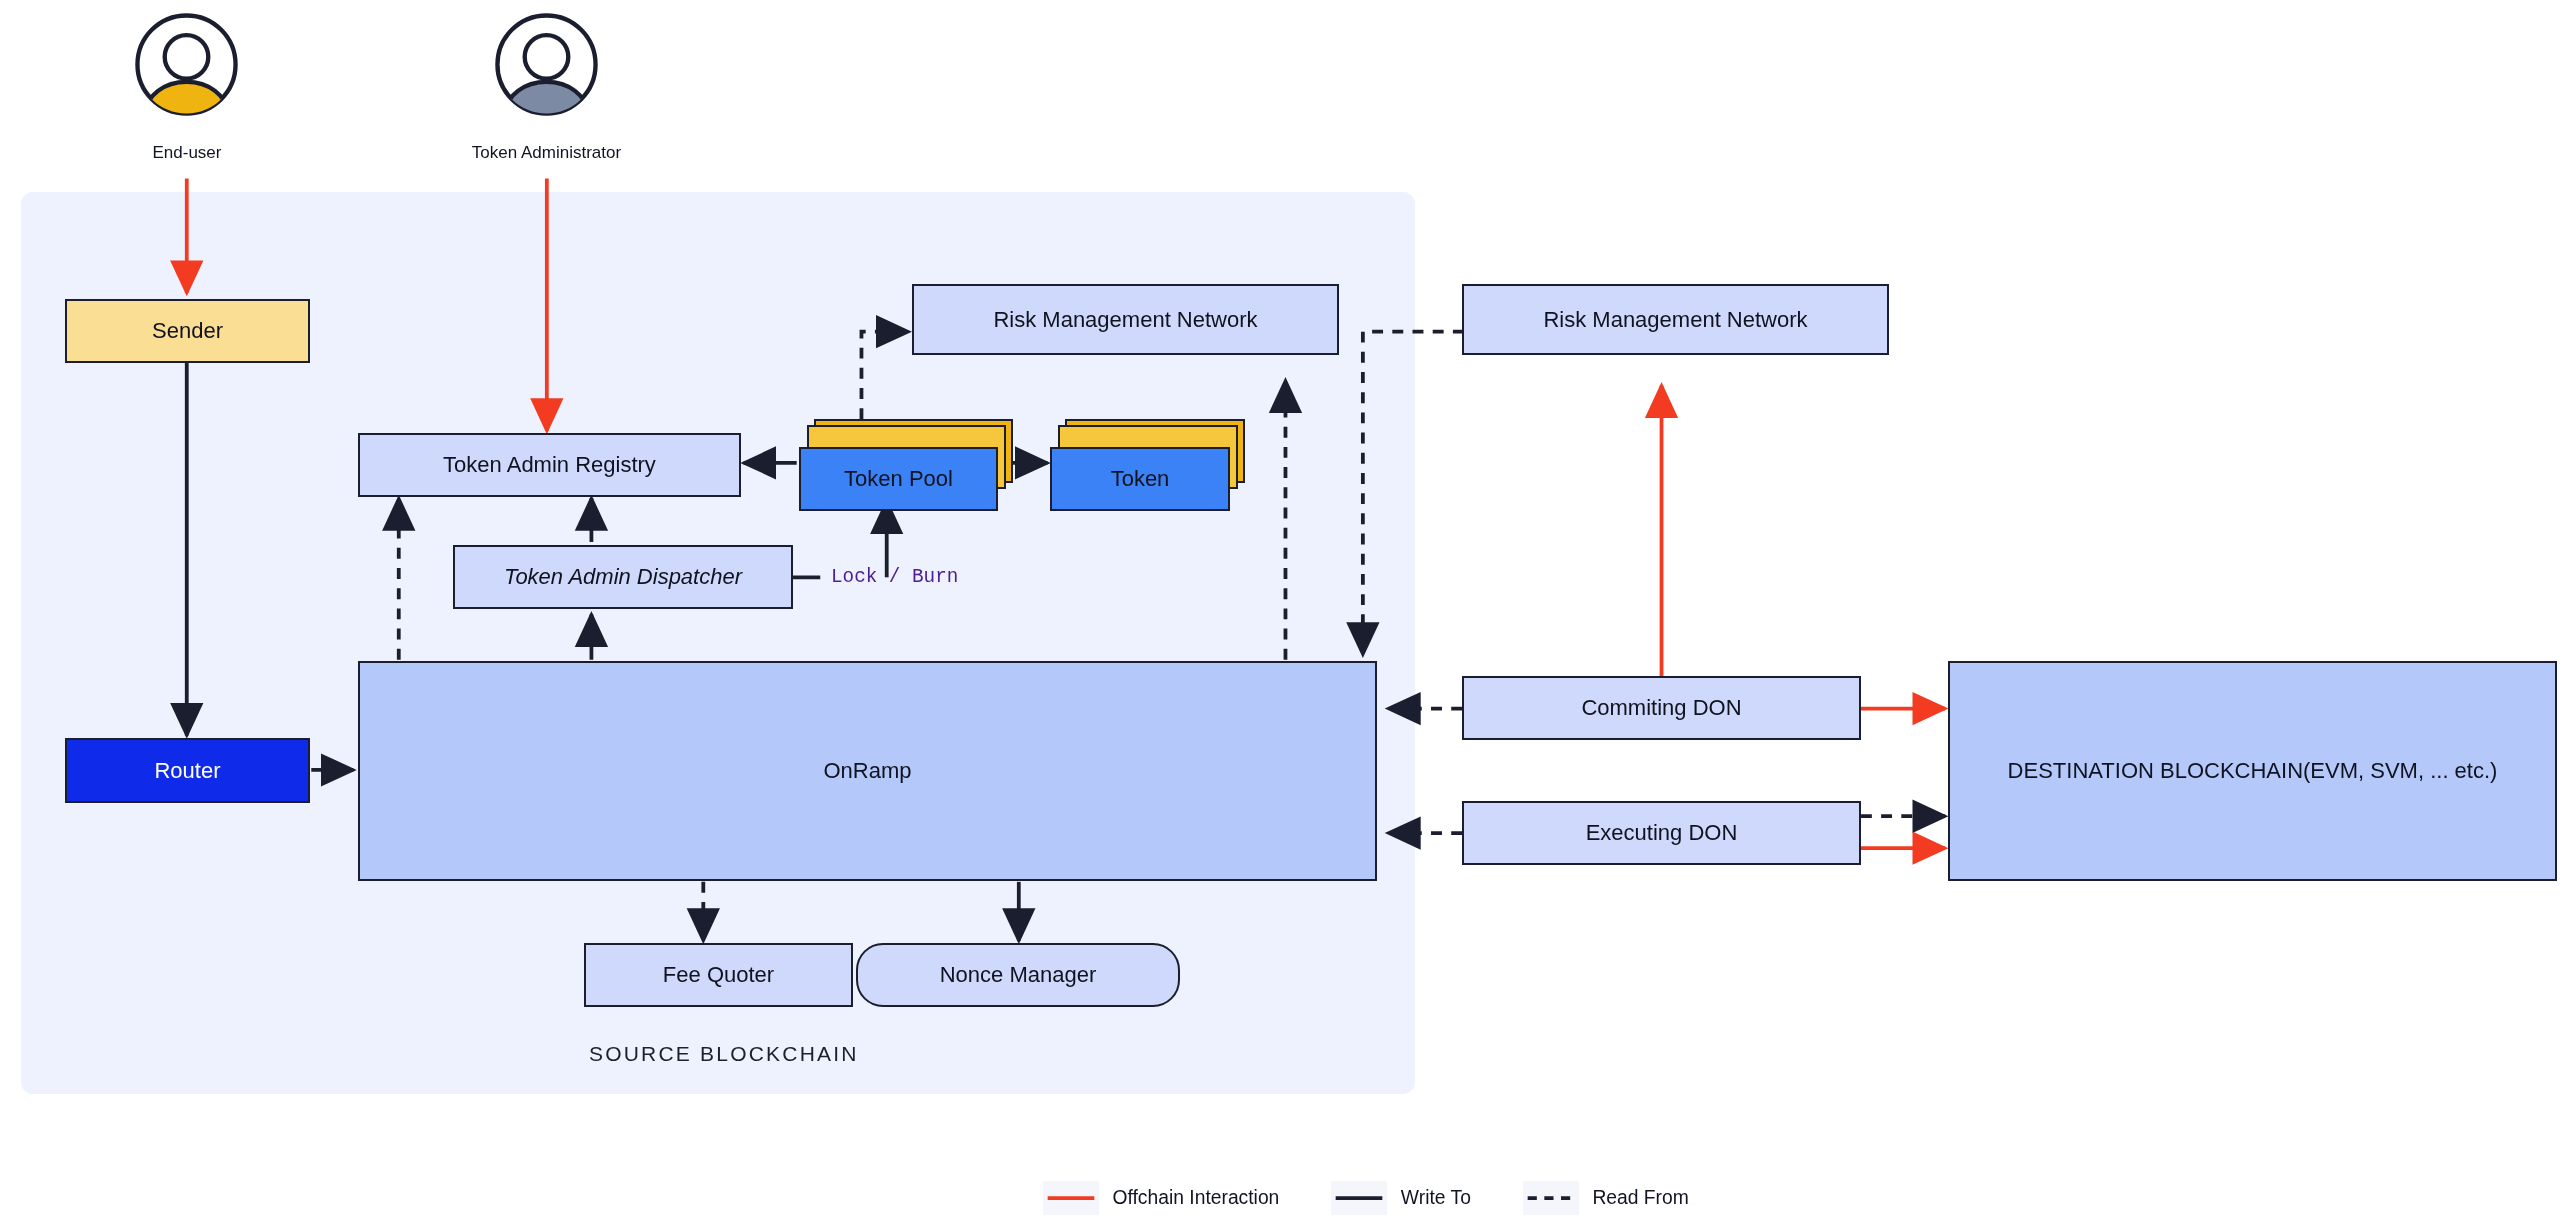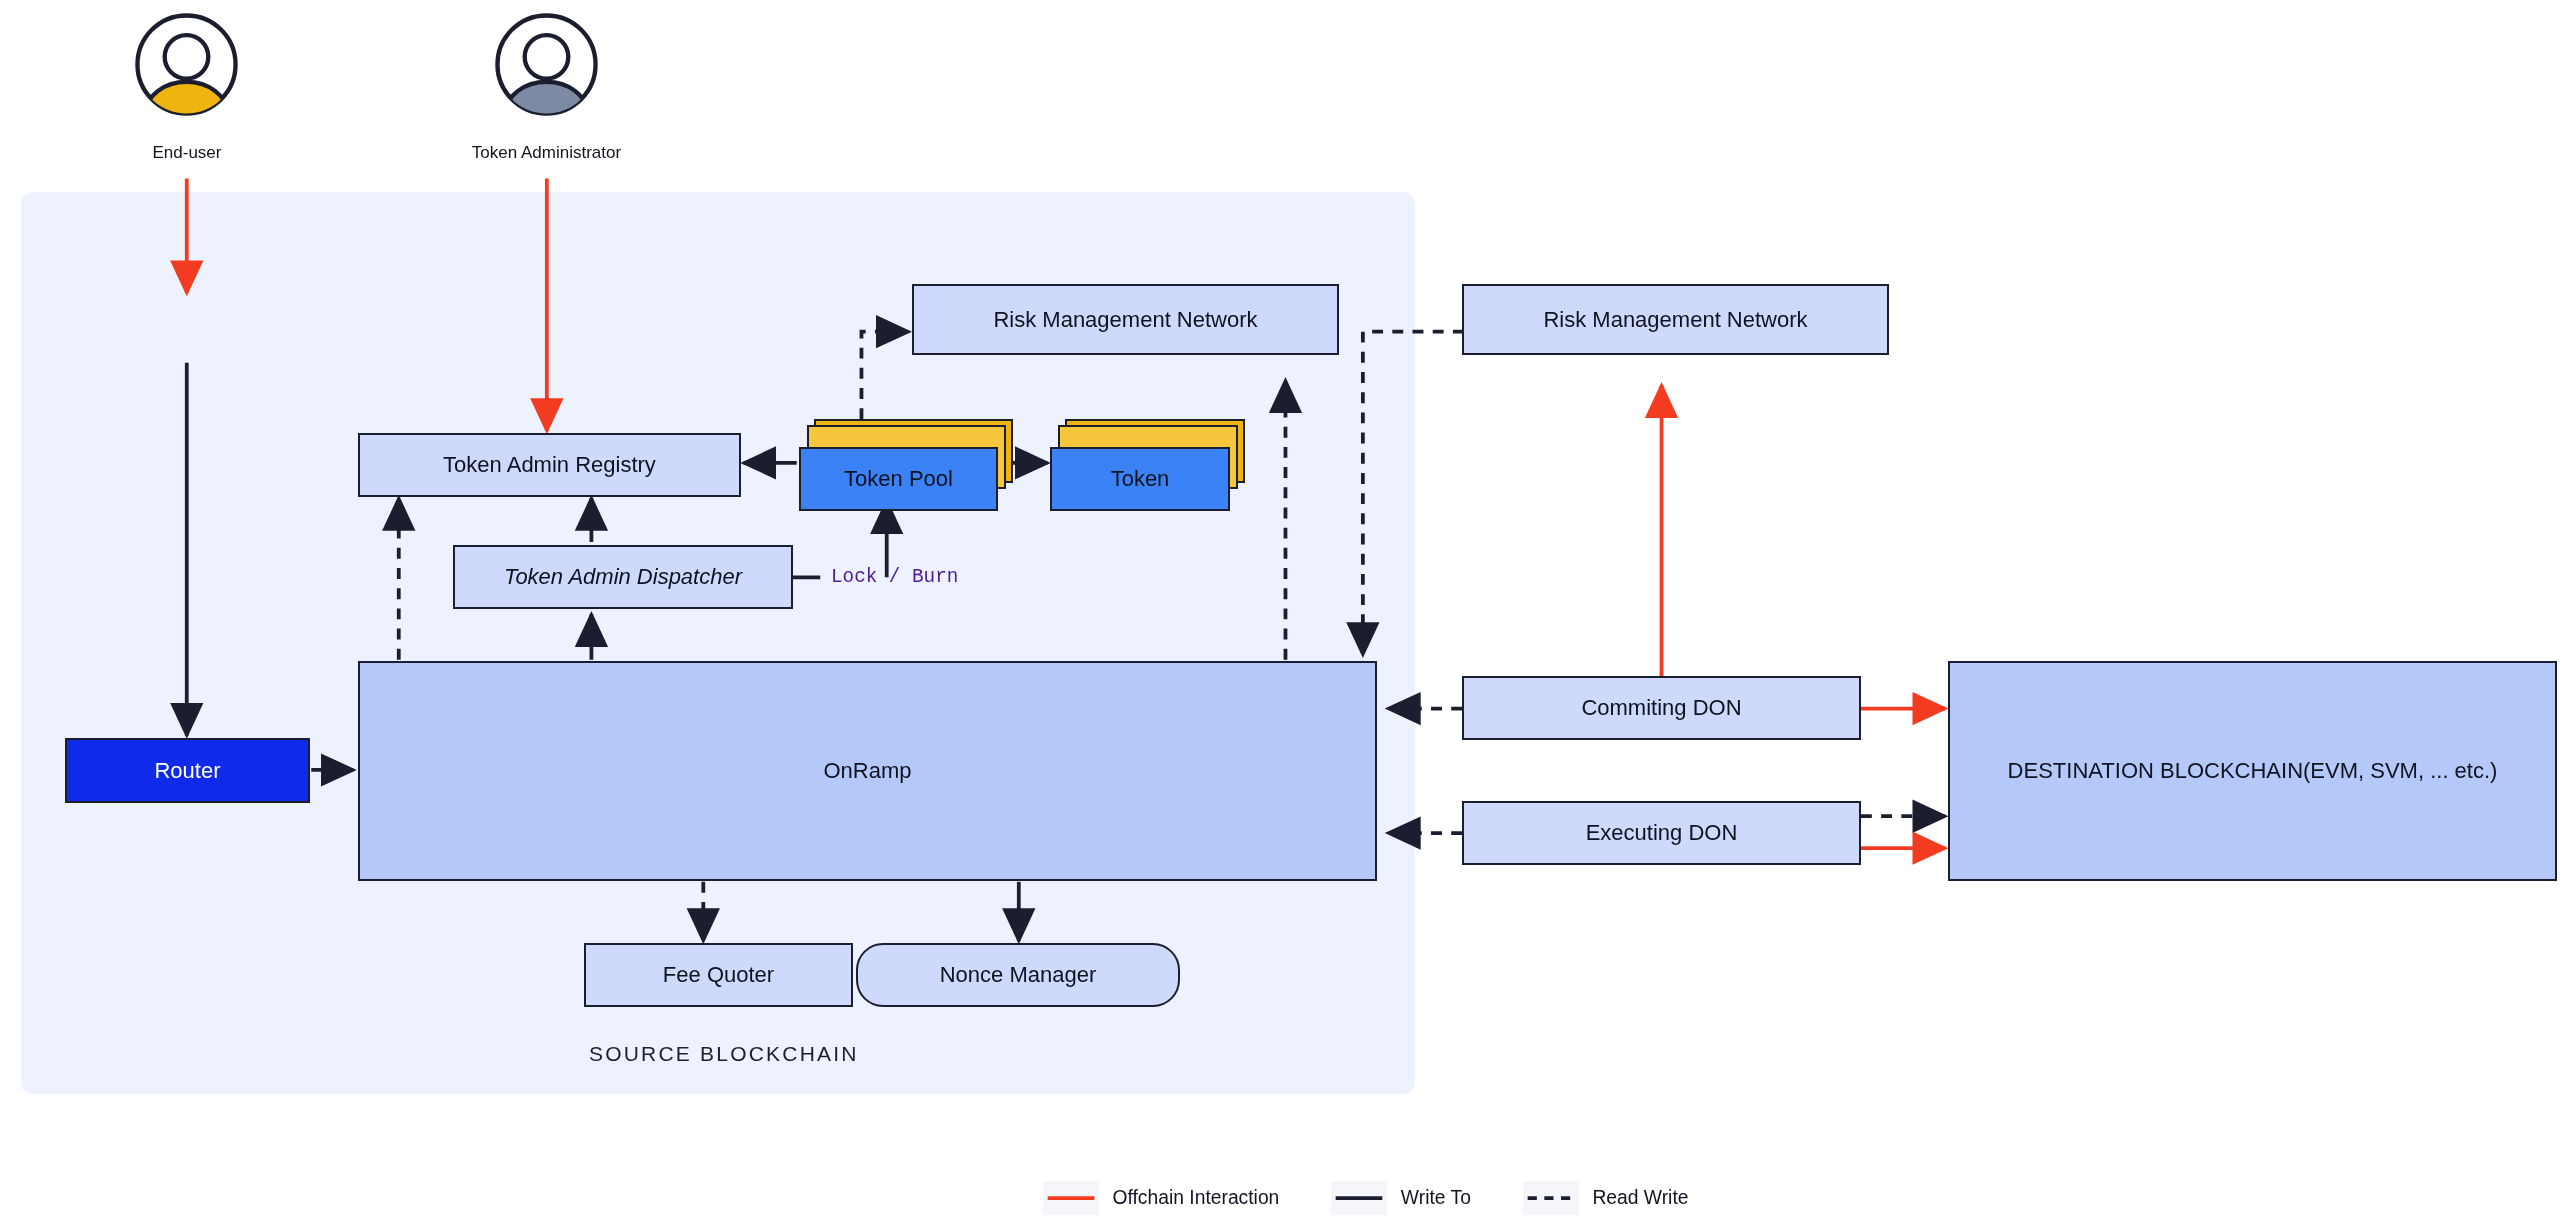--- a/index.html
+++ b/index.html
@@ -121,20 +121,21 @@
         </clipPath>
       <circle cx="50" cy="50" r="45" fill="#ffffff" stroke="#1A1E2E" stroke-width="4"></circle>
       <g clip-path="url(#clip-ta)">
         <ellipse cx="50" cy="94" rx="37" ry="28" fill="#7D8AA3" stroke="#1A1E2E" stroke-width="4"></ellipse>
       </g>
       <circle cx="50" cy="43" r="20" fill="#ffffff" stroke="#1A1E2E" stroke-width="4"></circle>
     </svg>
   </div>
   <div class="caption" style="left:437px;top:143px;width:219px;">Token Administrator</div>
 
+  <div class="node yellow" style="left:65px;top:299px;width:245px;height:64px;">Sender</div>
 
   <div class="node router" style="left:65px;top:738px;width:245px;height:65px;">Router</div>
 
   <div class="node blue" style="left:358px;top:433px;width:383px;height:64px;">Token Admin Registry</div>
 
   <div class="node blue" style="left:453px;top:545px;width:340px;height:64px;font-style:italic;">Token Admin Dispatcher</div>
 
   <div class="stack" style="left:799px;top:431px;width:199px;height:64px;">
     <div class="sh sh1" style="width:199px;height:64px;"></div>
     <div class="sh sh2" style="width:199px;height:64px;"></div>
@@ -186,18 +187,18 @@
           </svg>
       </span>
       <span class="legend-text">Write To</span>
     </div>
     <div class="legend-item">
       <span class="legend-swatch">
         <svg width="50" height="8.4" viewBox="0 0 60 10">
             <line x1="2" y1="5" x2="58" y2="5" stroke="#1A1E2E" stroke-width="4.5" stroke-dasharray="11 9"></line>
           </svg>
       </span>
-      <span class="legend-text">Read Write</span>
+      <span class="legend-text">Read From</span>
     </div>
   </div>
 
 </div>
 
 
 </body></html>

